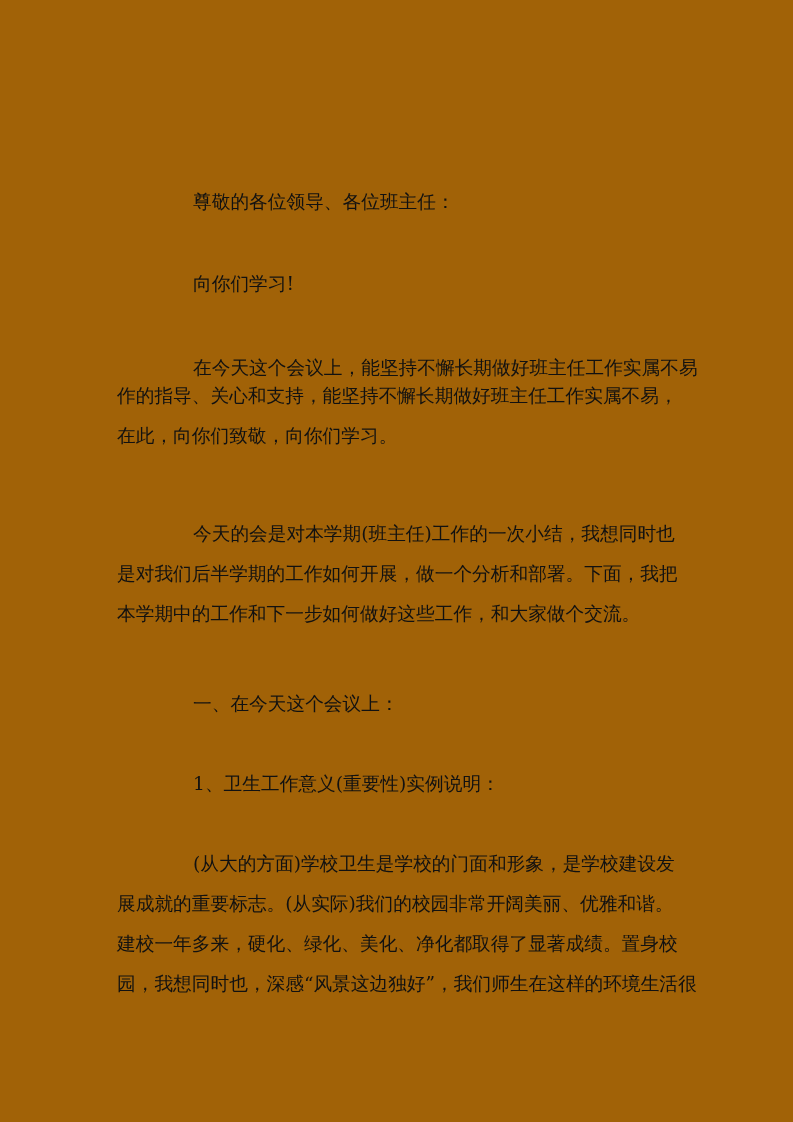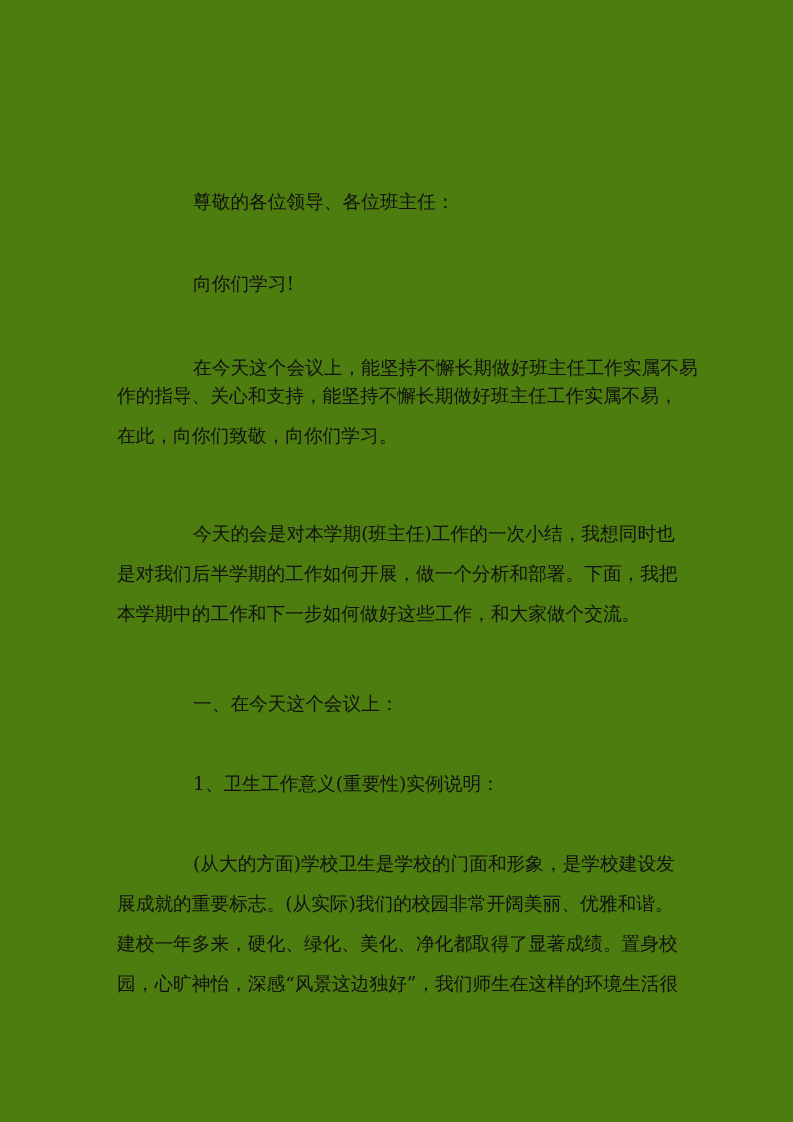--- a/index.html
+++ b/index.html
@@ -1,17 +1,17 @@
 <!DOCTYPE html>
 <html><head>
   <meta charset="utf-8">
   <style>
     html, body { margin: 0; padding: 0; background: #ffffff; }
     body { width: 793px; height: 1122px; position: relative; overflow: hidden; }
-    .page { position: absolute; left: 0; top: 0; width: 793px; height: 1122px; background: #4d7c0f; }
+    .page { position: absolute; left: 0; top: 0; width: 793px; height: 1122px; background: #a16207; }
     .line {
       position: absolute;
       left: 117px;
       width: 580px;
       height: 40px;
       line-height: 40px;
       font-family: "DejaVu Serif", "Liberation Serif", serif;
       font-size: 18.7px;
       color: #111111;
       white-space: nowrap;
@@ -36,15 +36,15 @@
   <div class="line" style="top:554px">是对我们后半学期的工作如何开展，做一个分析和部署。下面，我把</div>
   <div class="line" style="top:594px">本学期中的工作和下一步如何做好这些工作，和大家做个交流。</div>
 
   <div class="line indent" style="top:684px">一、在今天这个会议上：</div>
 
   <div class="line indent" style="top:764px">1、卫生工作意义(重要性)实例说明：</div>
 
   <div class="line indent" style="top:844px">(从大的方面)学校卫生是学校的门面和形象，是学校建设发</div>
   <div class="line" style="top:884px">展成就的重要标志。(从实际)我们的校园非常开阔美丽、优雅和谐。</div>
   <div class="line" style="top:924px">建校一年多来，硬化、绿化、美化、净化都取得了显著成绩。置身校</div>
-  <div class="line" style="top:964px">园，心旷神怡，深感“风景这边独好”，我们师生在这样的环境生活很</div>
+  <div class="line" style="top:964px">园，我想同时也，深感“风景这边独好”，我们师生在这样的环境生活很</div>
 
 </div>
 
 </body></html>

